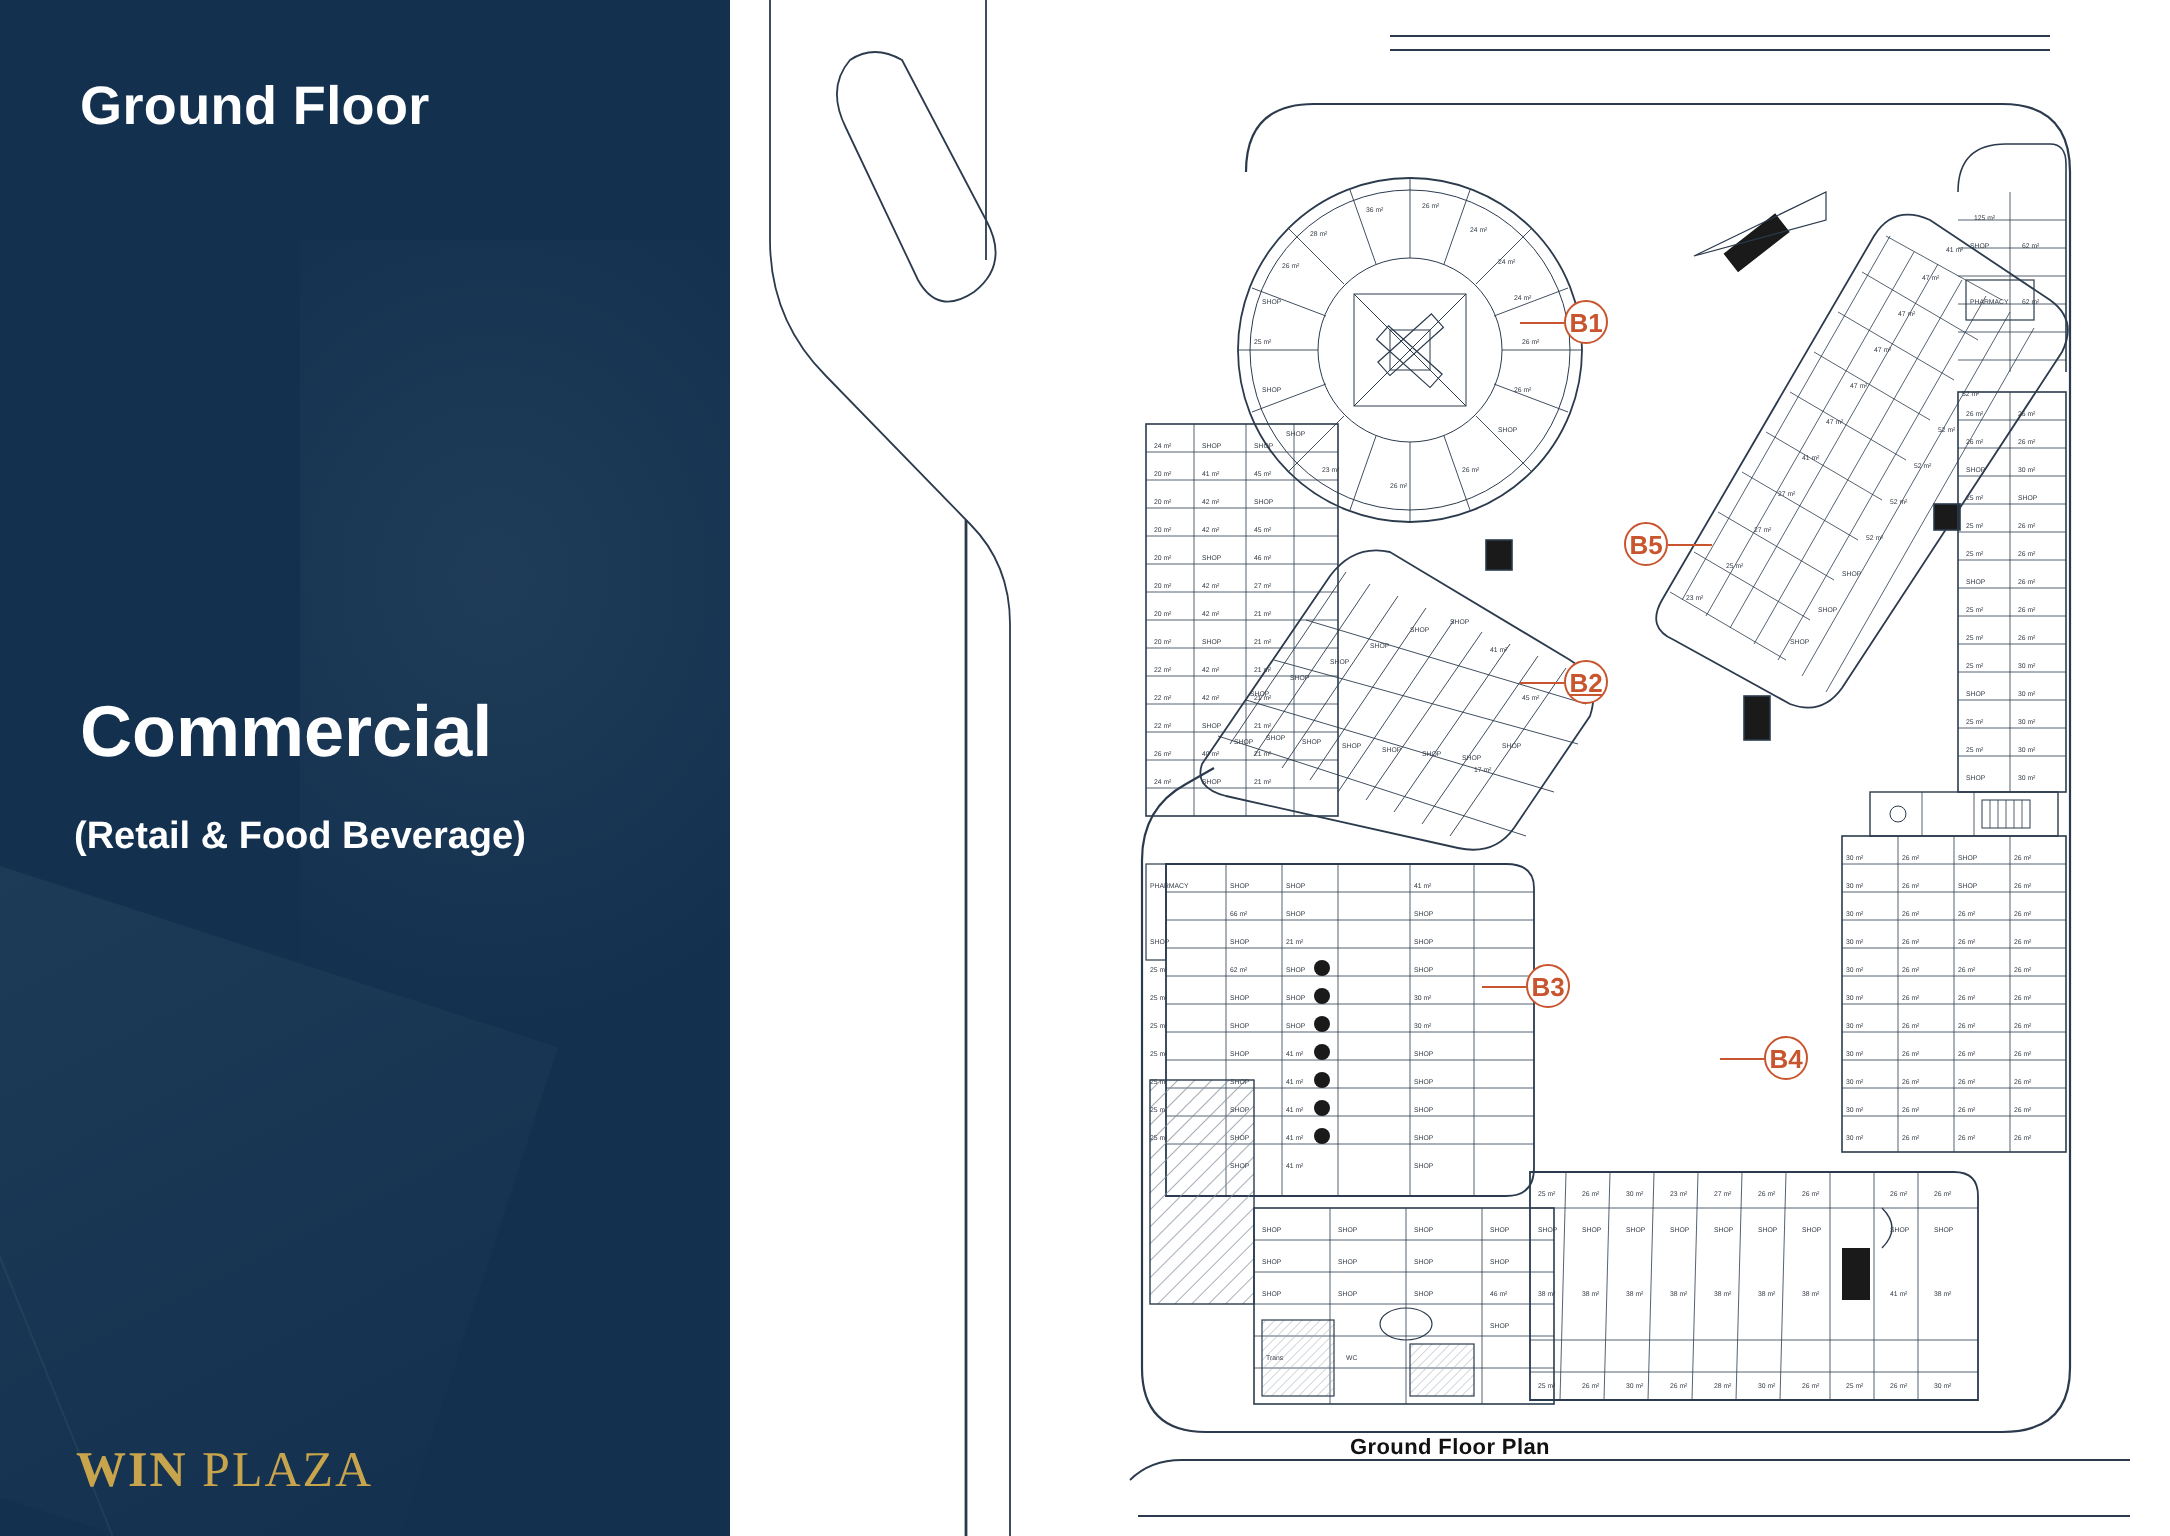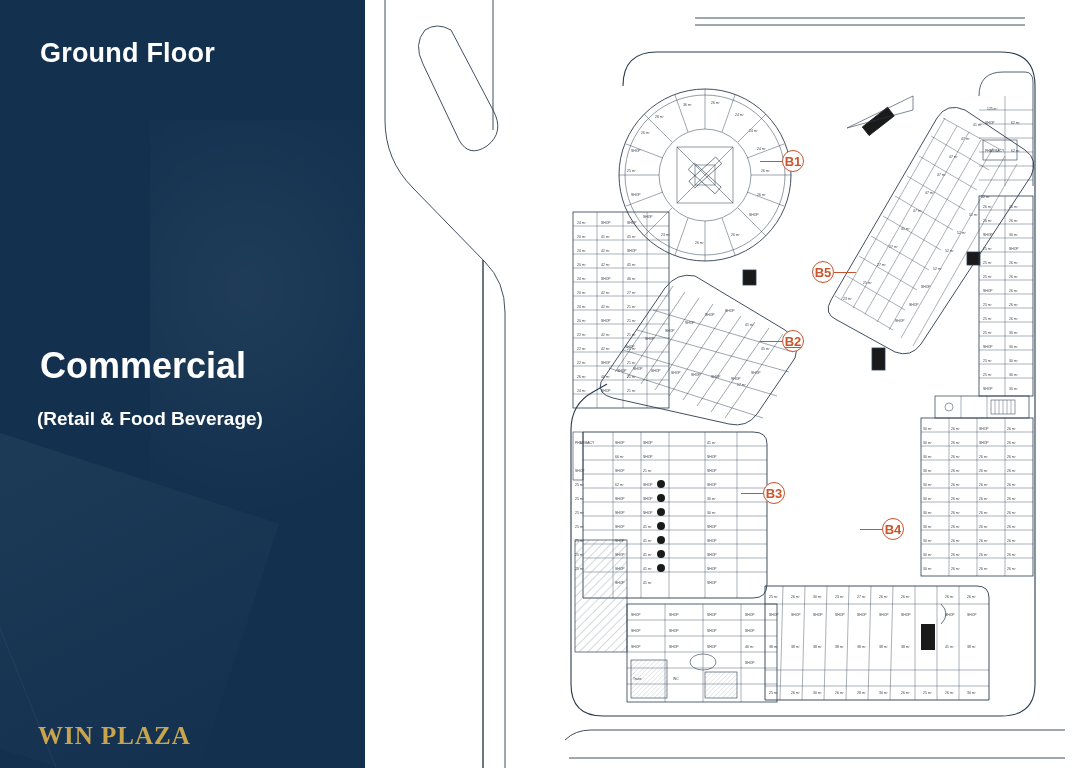--- a/index.html
+++ b/index.html
@@ -74,21 +74,21 @@
   }
   .sb-logo {
     position: absolute;
     left: 38px; bottom: 18px;
     color: #c8a44d;
     font-size: 25px;
     font-family: "Liberation Serif", serif;
     letter-spacing: 1px;
     font-weight: bold;
   }
-  .sb-logo .thin { font-weight: bold; }
+  .sb-logo .thin { font-weight: normal; }
 
   
   #plan {
     position: absolute;
     left: 365px; top: 0;
     width: 720px; height: 768px;
     background: #ffffff;
   }
   #plan svg { display: block; }
 
@@ -736,15 +736,16 @@
     </div>
     <div class="marker lead-left" style="left:398px; top:482px;text-align:right;">
       <span class="lead"></span>
       <span>B3</span>
     </div>
     <div class="marker lead-left" style="left:517px; top:518px;">
       <span class="lead"></span>
       <span>B4</span>
     </div>
 
+    <div class="plan-caption">Ground Floor Plan</div>
   </div>
 
 </div>
 
 </body></html>

